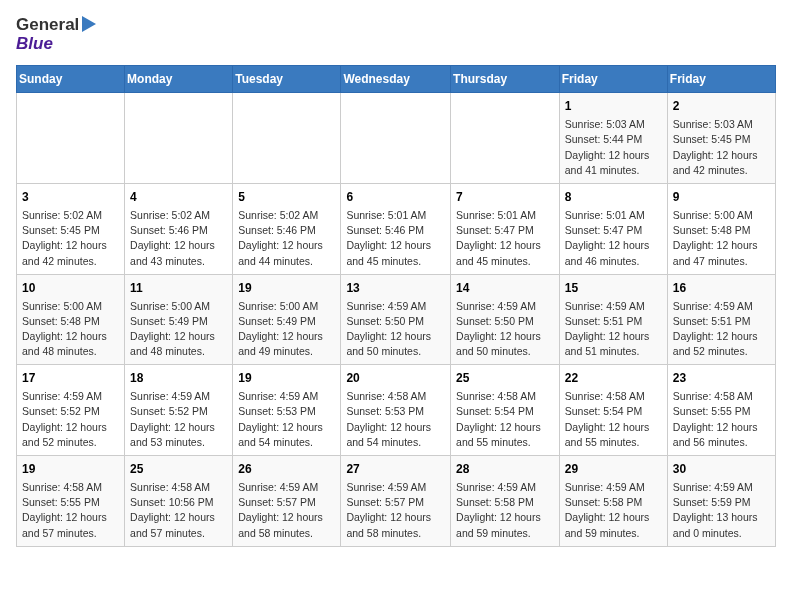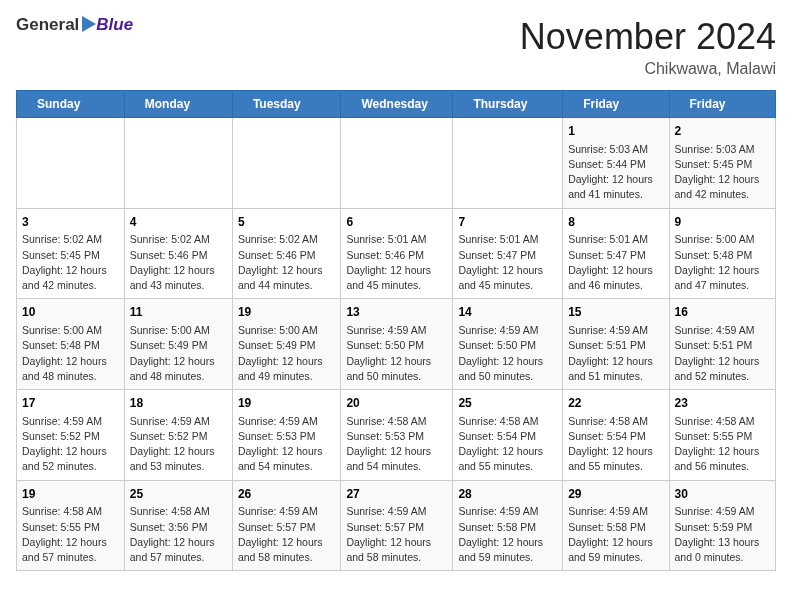--- a/index.html
+++ b/index.html
@@ -11,20 +11,21 @@
       padding: 16px;
     }
     .header {
       display: flex;
       justify-content: space-between;
       align-items: flex-start;
       margin-bottom: 12px;
     }
     .logo {
       display: flex;
+      flex-direction: column;
       font-size: 18px;
       font-weight: bold;
       color: #333;
       line-height: 1.1;
     }
     .logo-top { display: flex; align-items: center; }
     .logo-general { color: #333; font-size: 17px; font-weight: bold; }
     .logo-blue { color: #4c1d95; font-size: 17px; font-weight: bold; font-style: italic; }
     .logo-arrow {
       width: 0; height: 0;
@@ -39,21 +40,21 @@
     .location { font-size: 16px; color: #555; margin-top: 2px; }
     table {
       width: 100%;
       border-collapse: collapse;
       font-size: 11px;
     }
     thead tr th {
       background-color: #3a7abf;
       color: #fff;
       text-align: left;
-      padding: 6px 20px;
+      padding: 6px 2px;
       font-size: 12px;
       font-weight: bold;
       border: 1px solid #2d6aaf;
     }
     tbody tr td {
       vertical-align: top;
       padding: 5px 5px;
       border: 1px solid #ccc;
       background: #fff;
       width: 113px;
@@ -81,24 +82,20 @@
 </head>
 <body>
 
 <div class="header">
   <div class="logo">
     <div class="logo-top">
       <span class="logo-general">General</span>
       <span class="logo-arrow"></span>
     </div>
     <span class="logo-blue">Blue</span>
-  </div>
-  <div class="header-right">
-    <div class="month-title">November 2024</div>
-    <div class="location">Chikwawa, Malawi</div>
   </div>
 </div>
 
 <table>
   <thead>
     <tr>
     <th>Sunday</th>
         <th>Monday</th>
         <th>Tuesday</th>
         <th>Wednesday</th>
@@ -262,21 +259,21 @@
       <tr>
         <td>
           <span class="day-num">19</span>
           <div class="day-info">Sunrise: 4:58 AM
 Sunset: 5:55 PM
 Daylight: 12 hours and 57 minutes.</div>
         </td>
         <td>
           <span class="day-num">25</span>
           <div class="day-info">Sunrise: 4:58 AM
-Sunset: 3:56 PM
+Sunset: 10:56 PM
 Daylight: 12 hours and 57 minutes.</div>
         </td>
         <td>
           <span class="day-num">26</span>
           <div class="day-info">Sunrise: 4:59 AM
 Sunset: 5:57 PM
 Daylight: 12 hours and 58 minutes.</div>
         </td>
         <td>
           <span class="day-num">27</span>

